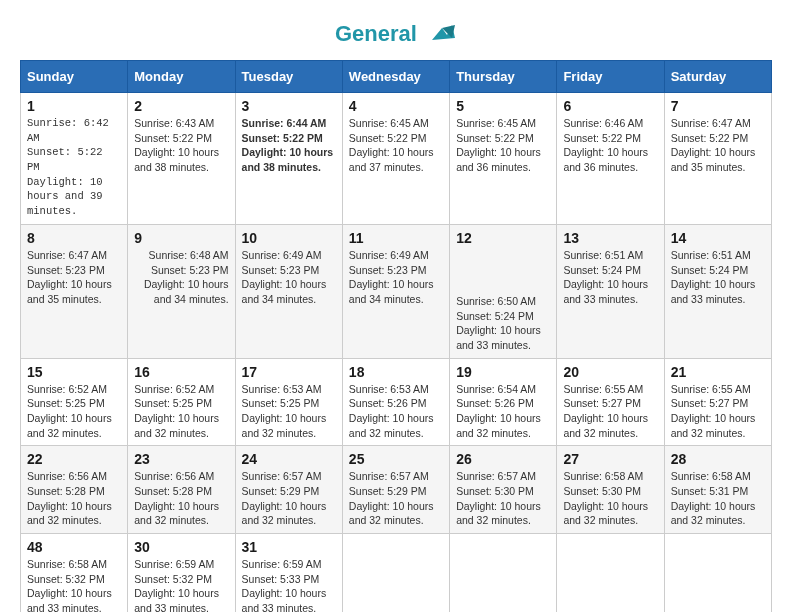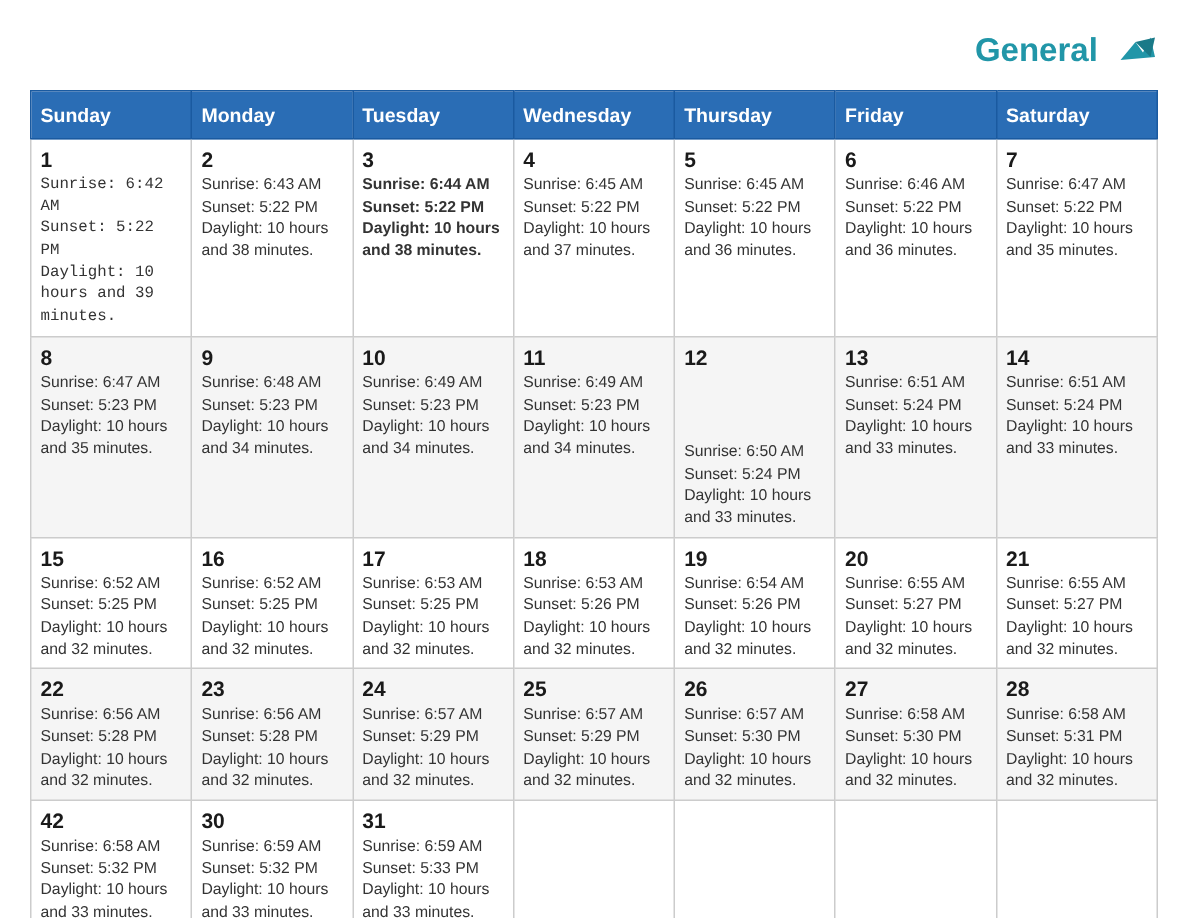--- a/index.html
+++ b/index.html
@@ -5,21 +5,21 @@
     * { box-sizing: border-box; margin: 0; padding: 0; }
     body {
       font-family: Arial, sans-serif;
       background: #fff;
       width: 792px;
       min-height: 612px;
       padding: 20px;
     }
     .header {
       display: flex;
-      justify-content: flex-end;
+      justify-content: center;
       align-items: flex-start;
       margin-bottom: 10px;
     }
     .logo {
       display: flex;
       align-items: center;
     }
     .logo-text {
       font-size: 22px;
       font-weight: bold;
@@ -167,21 +167,21 @@
       </tr>
       <tr>
         <td>
           <span class="day-number">8</span>
           <div class="day-info" style="white-space: pre-line;">Sunrise: 6:47 AM
 Sunset: 5:23 PM
 Daylight: 10 hours and 35 minutes.</div>
         </td>
         <td>
           <span class="day-number">9</span>
-          <div class="day-info" style="white-space: pre-line;">Sunrise: 6:48 AM
+          <div class="day-info" style="white-space: pre-line; text-align: right;">Sunrise: 6:48 AM
 Sunset: 5:23 PM
 Daylight: 10 hours and 34 minutes.</div>
         </td>
         <td>
           <span class="day-number">10</span>
           <div class="day-info" style="white-space: pre-line;">Sunrise: 6:49 AM
 Sunset: 5:23 PM
 Daylight: 10 hours and 34 minutes.</div>
         </td>
         <td>
@@ -292,21 +292,21 @@
         </td>
         <td>
           <span class="day-number">28</span>
           <div class="day-info" style="white-space: pre-line;">Sunrise: 6:58 AM
 Sunset: 5:31 PM
 Daylight: 10 hours and 32 minutes.</div>
         </td>
       </tr>
       <tr>
         <td>
-          <span class="day-number">42</span>
+          <span class="day-number">48</span>
           <div class="day-info" style="white-space: pre-line;">Sunrise: 6:58 AM
 Sunset: 5:32 PM
 Daylight: 10 hours and 33 minutes.</div>
         </td>
         <td>
           <span class="day-number">30</span>
           <div class="day-info" style="white-space: pre-line;">Sunrise: 6:59 AM
 Sunset: 5:32 PM
 Daylight: 10 hours and 33 minutes.</div>
         </td>

